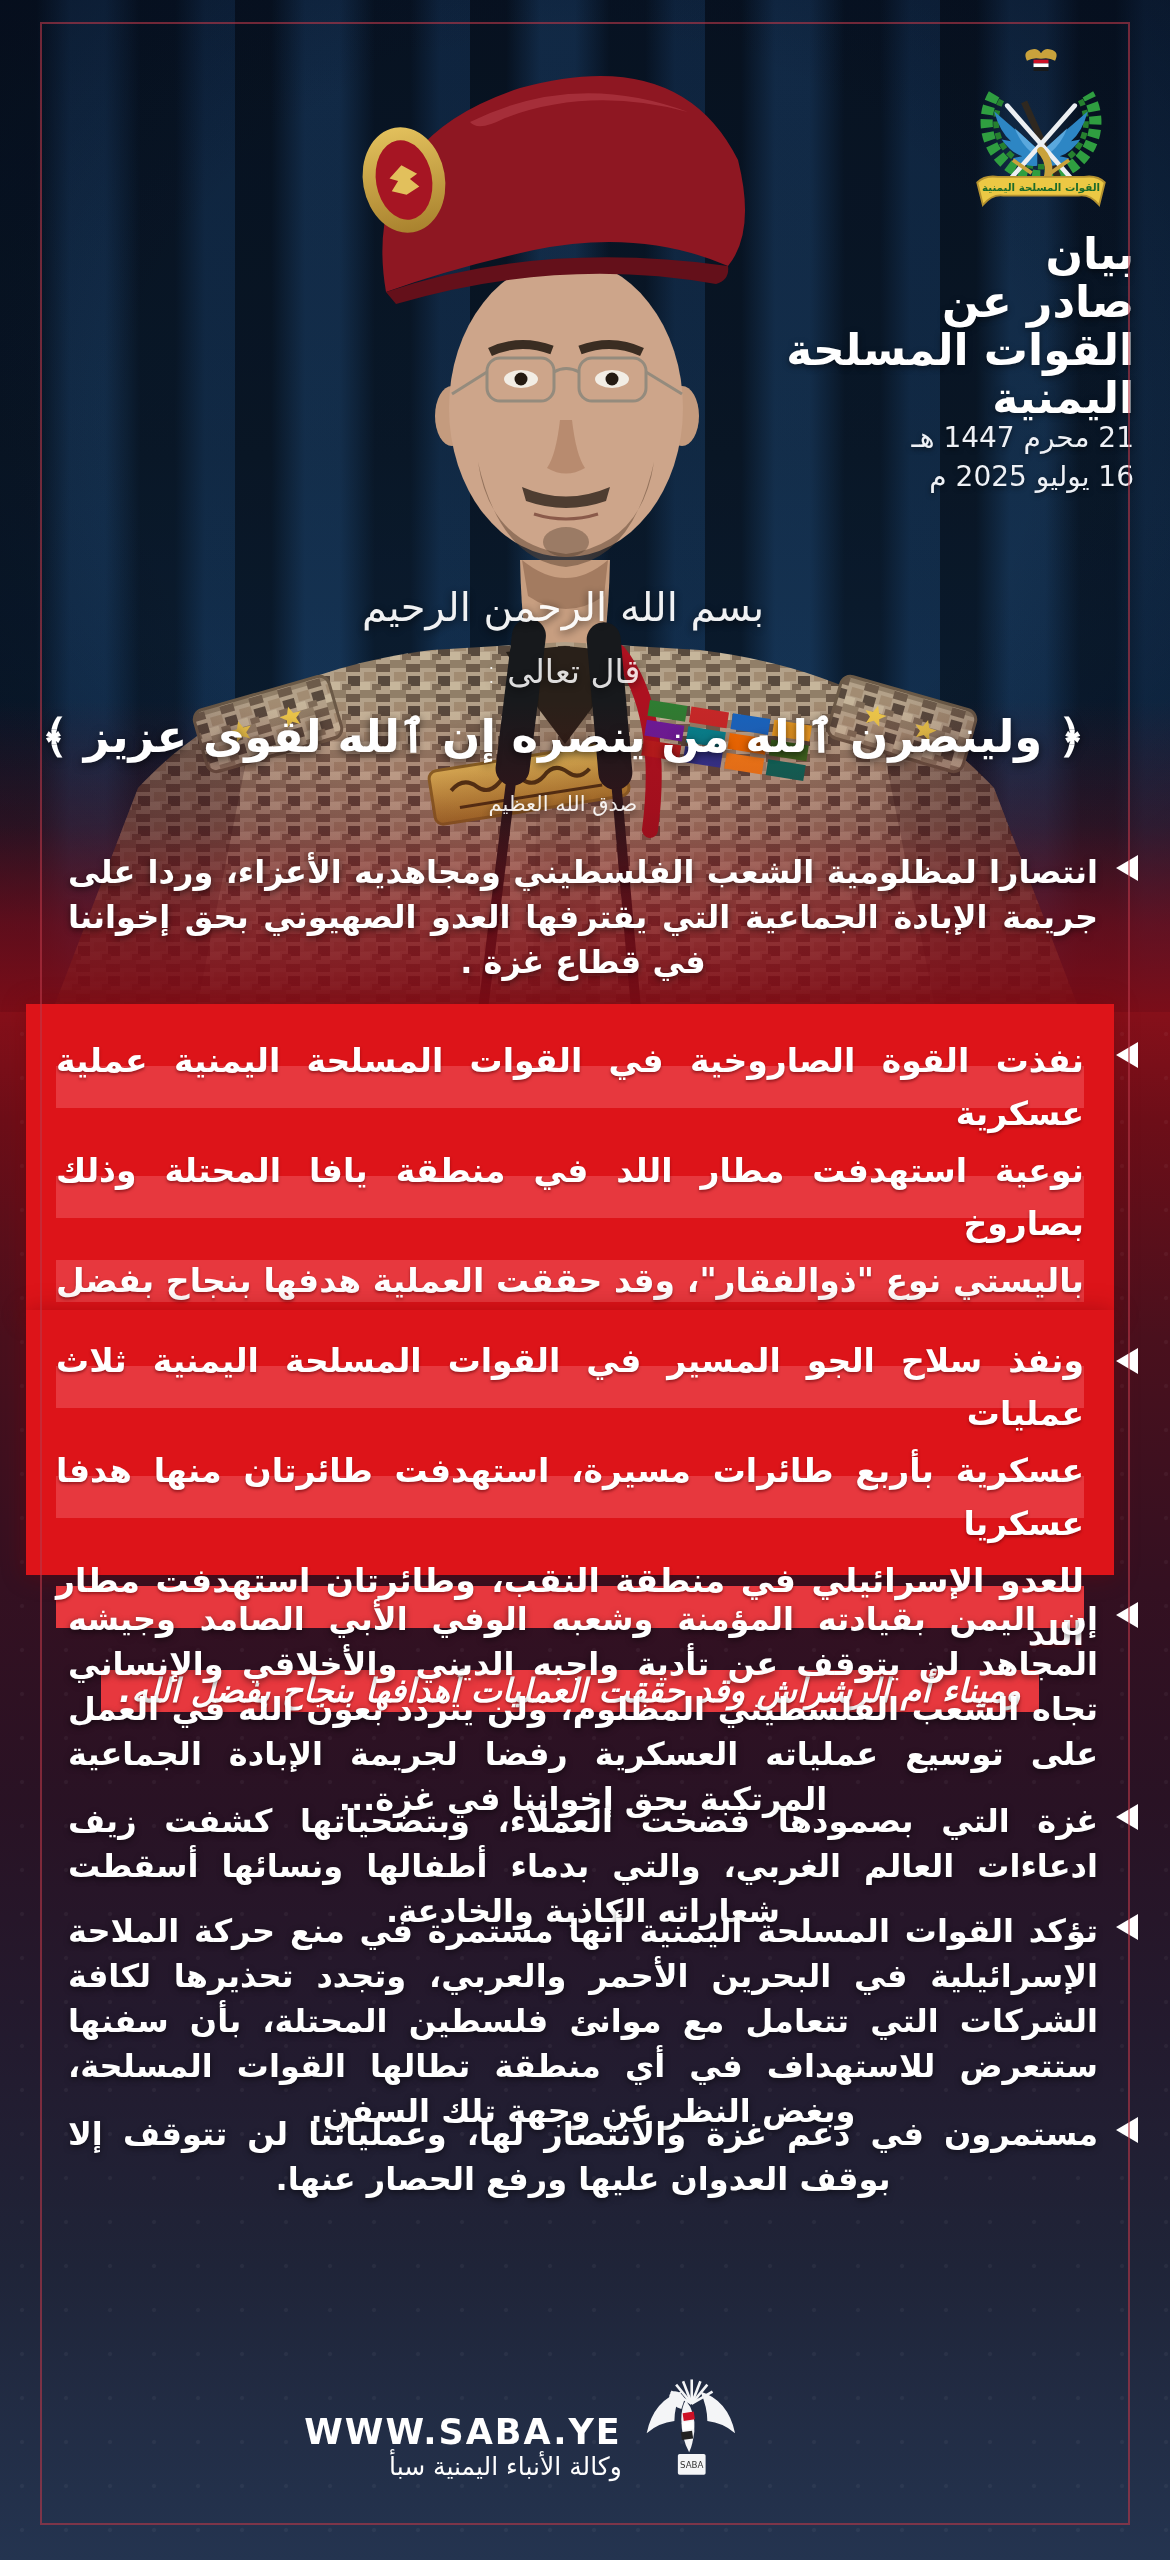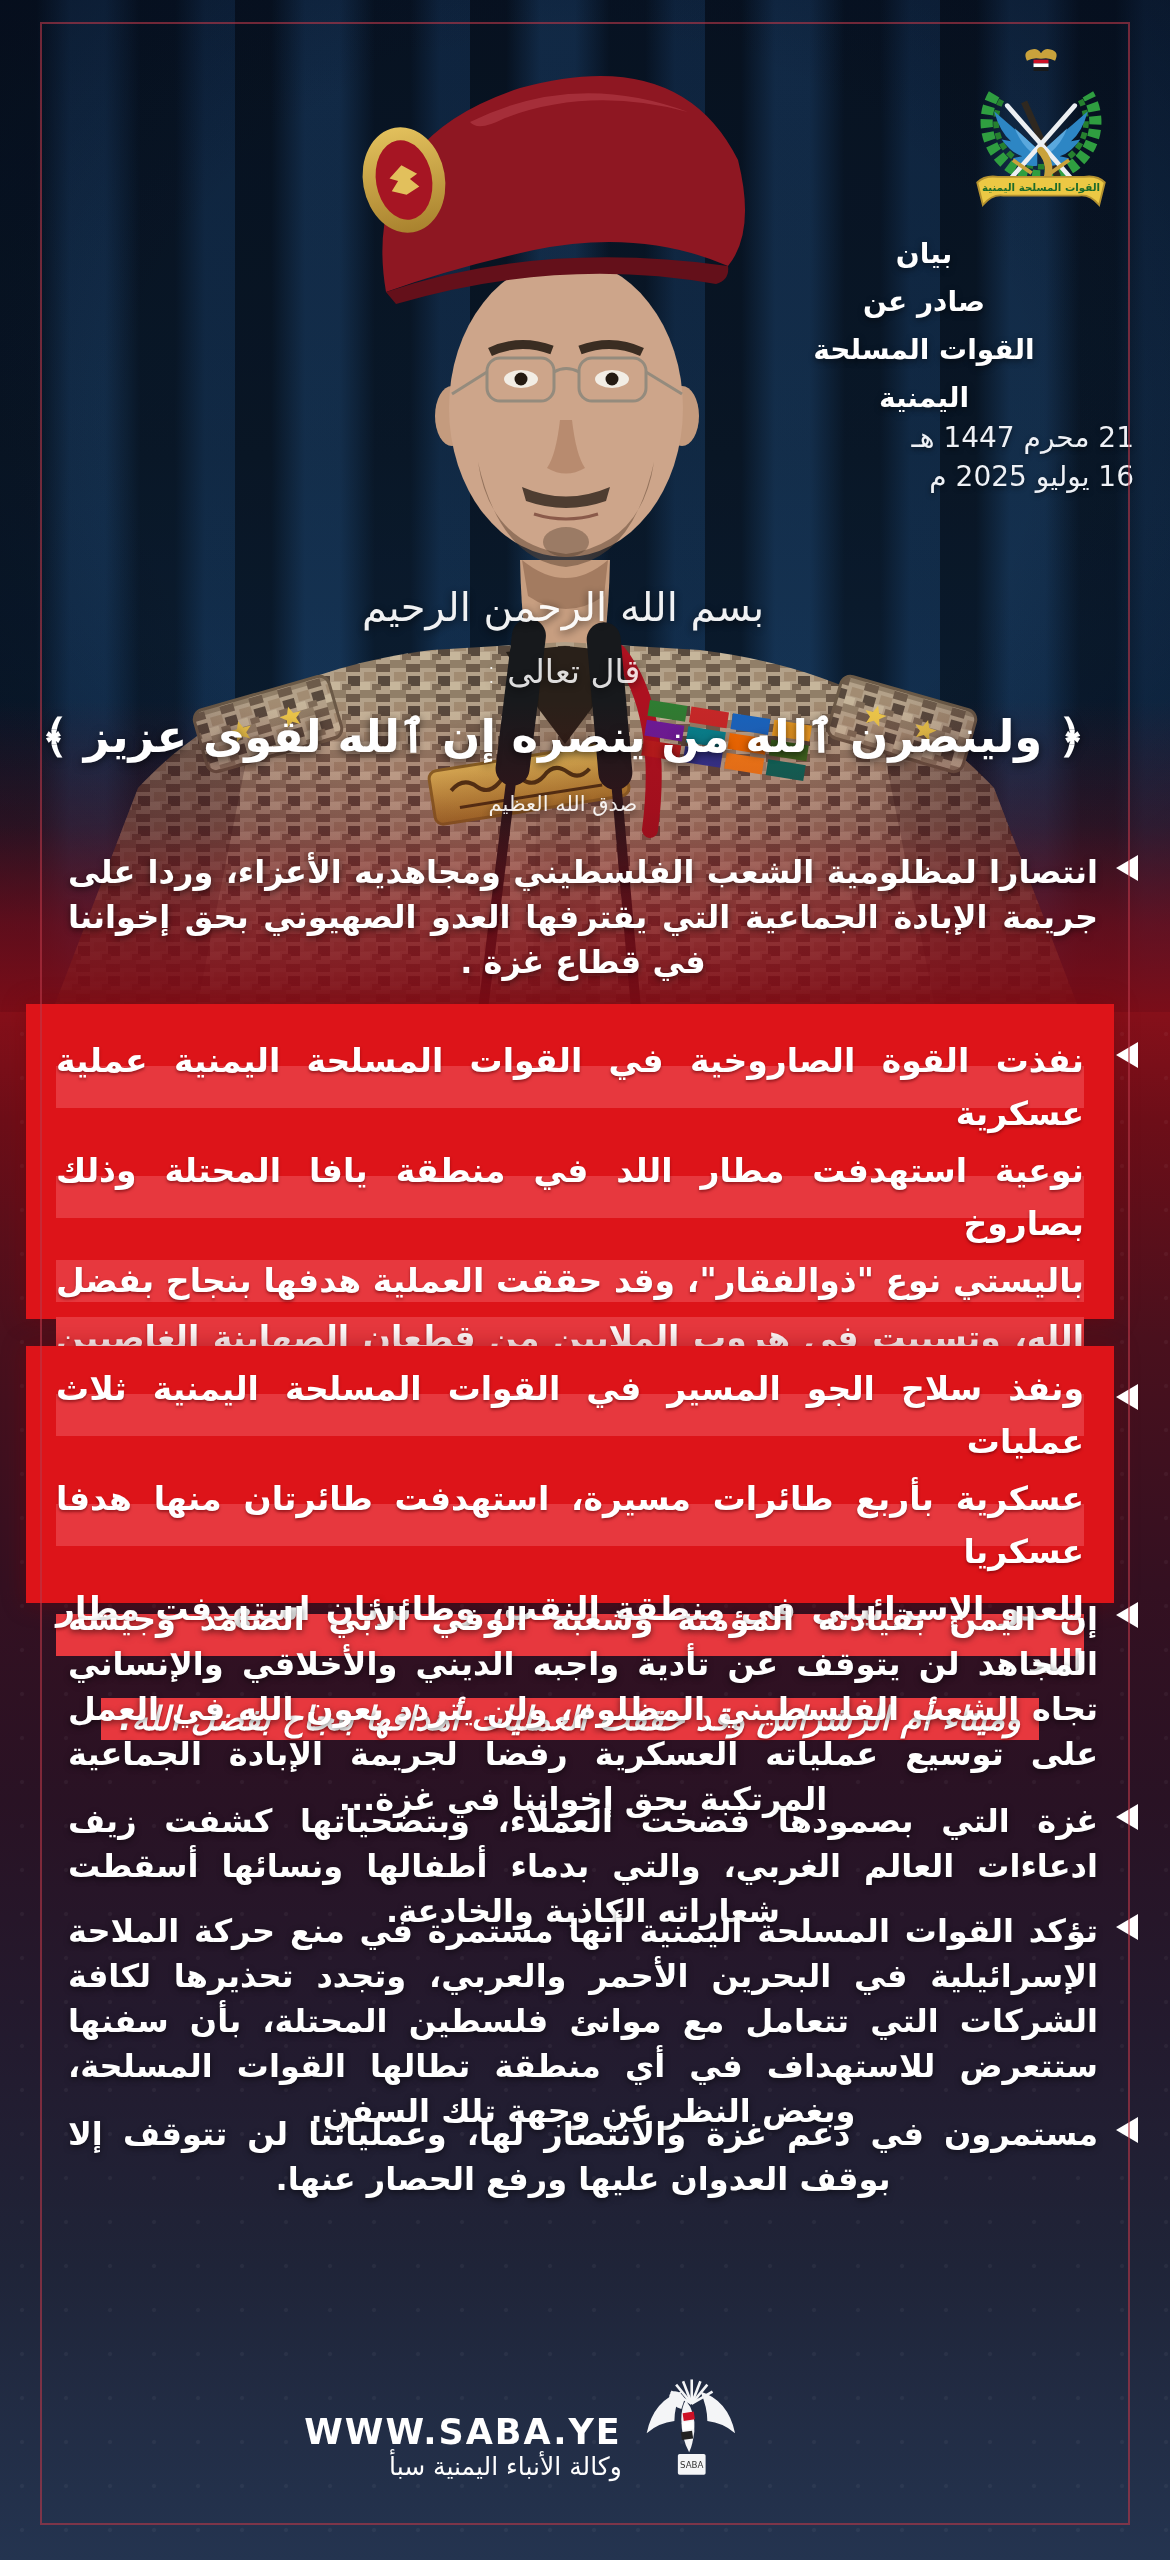--- a/index.html
+++ b/index.html
@@ -24,21 +24,21 @@
     background-image:radial-gradient(rgba(255,255,255,.045) 1.5px, transparent 2.6px);
     background-size:44px 44px;}
 
   
   .frame{position:absolute;top:22px;left:40px;right:40px;bottom:35px;z-index:8;
     border:2px solid rgba(185,55,72,.6);pointer-events:none;}
 
   
   .emblem{position:absolute;top:44px;right:54px;width:150px;height:172px;z-index:3;}
   .hdr-title{position:absolute;top:230px;right:36px;width:420px;z-index:3;direction:rtl;
-    text-align:center;color:#fff;font-weight:bold;font-size:28px;line-height:48px;
+    text-align:right;color:#fff;font-weight:bold;font-size:44px;line-height:48px;
     text-shadow:0 2px 6px rgba(0,0,0,.5);}
   .hdr-dates{position:absolute;top:418px;right:36px;width:420px;z-index:3;direction:rtl;
     text-align:right;color:#eef1f6;font-size:28px;line-height:39px;text-shadow:0 2px 5px rgba(0,0,0,.5);}
 
   
   .invoc{position:absolute;left:0;width:1170px;z-index:4;text-align:center;color:#fff;direction:rtl;
     transform:translateX(-22px);text-shadow:0 2px 8px rgba(0,0,0,.65);}
   .basmala{top:584px;font-size:40px;opacity:.94;font-weight:400;}
   .qala{top:652px;font-size:33px;opacity:.85;font-weight:300;}
   .verse{top:710px;font-size:45px;font-weight:bold;}
@@ -247,21 +247,21 @@
 
   <section class="redbox" style="top:1004px;height:289px;padding-top:26px">
     <span class="bullet"></span>
     <div class="boxline">نفذت القوة الصاروخية في القوات المسلحة اليمنية عملية عسكرية</div>
     <div class="boxline">نوعية استهدفت مطار اللد في منطقة يافا المحتلة وذلك بصاروخ</div>
     <div class="boxline">باليستي نوع "ذوالفقار"، وقد حققت العملية هدفها بنجاح بفضل</div>
     <div class="boxline">الله، وتسببت في هروب الملايين من قطعان الصهاينة الغاصبين</div>
     <div class="boxline last">إلى الملاجئ، وتوقف حركة المطار.</div>
   </section>
 
-  <section class="redbox" style="top:1346px;height:245px;padding-top:12px">
+  <section class="redbox" style="top:1310px;height:245px;padding-top:20px">
     <span class="bullet"></span>
     <div class="boxline">ونفذ سلاح الجو المسير في القوات المسلحة اليمنية ثلاث عمليات</div>
     <div class="boxline">عسكرية بأربع طائرات مسيرة، استهدفت طائرتان منها هدفا عسكريا</div>
     <div class="boxline">للعدو الإسرائيلي في منطقة النقب، وطائرتان استهدفت مطار اللد</div>
     <div class="boxline last">وميناء أم الرشراش وقد حققت العمليات أهدافها بنجاح بفضل الله.</div>
   </section>
 
   <section class="para" style="top:1593px">
     <span class="bullet"></span>
     <p>إن اليمن بقيادته المؤمنة وشعبه الوفي الأبي الصامد وجيشه المجاهد لن يتوقف عن تأدية واجبه الديني والأخلاقي والإنساني تجاه الشعب الفلسطيني المظلوم، ولن يتردد بعون الله في العمل على توسيع عملياته العسكرية رفضا لجريمة الإبادة الجماعية المرتكبة بحق إخواننا في غزة...</p>

